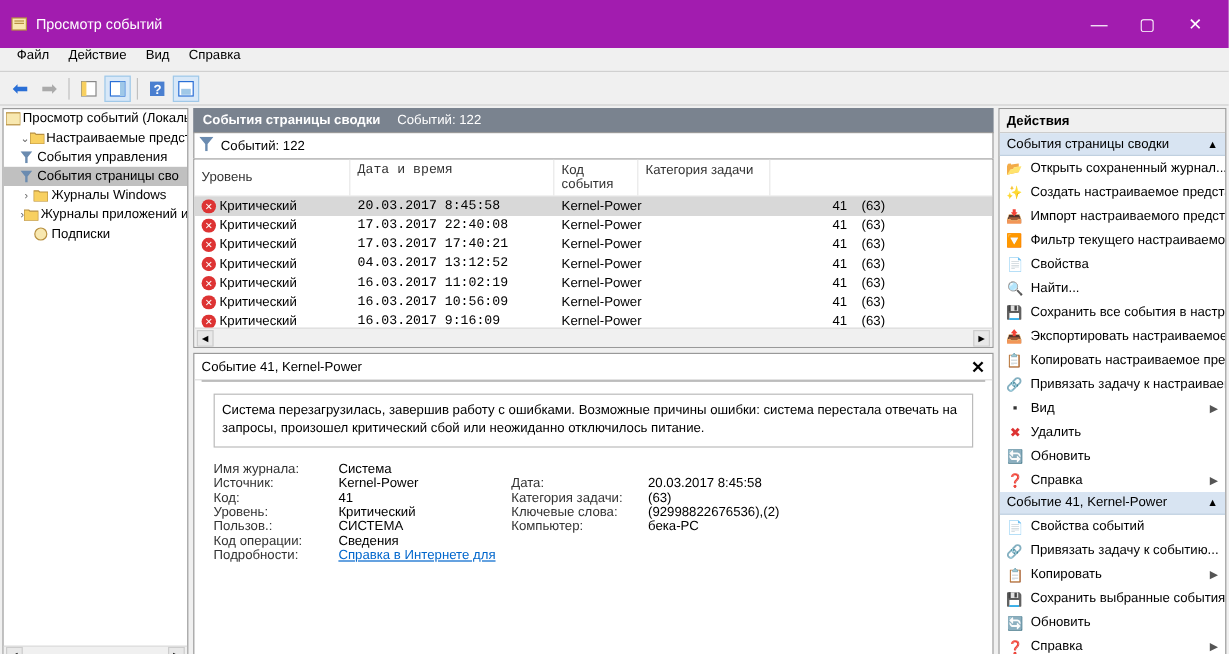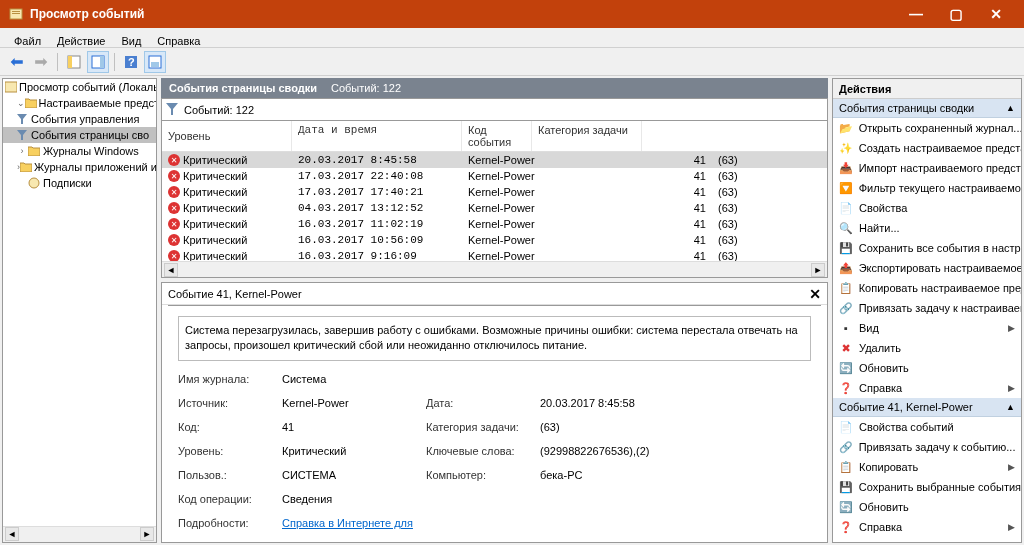--- a/index.html
+++ b/index.html
@@ -1,21 +1,21 @@
 <!DOCTYPE html>
 <html><head>
 <meta charset="utf-8">
 <style>
 * { box-sizing: border-box; margin: 0; padding: 0; font-family: "Segoe UI", Tahoma, sans-serif; font-size: 11px; }
 html, body { width: 1024px; height: 545px; overflow: hidden; background: #f0f0f0; }
-.titlebar { height: 28px; background: #c2410c; color: #fff; display: flex; align-items: center; padding: 0 8px; font-weight: bold; }
+.titlebar { height: 40px; background: #a21caf; color: #fff; display: flex; align-items: center; padding: 0 8px; }
 .titlebar .title-icon { width: 16px; height: 16px; margin-right: 6px; display: inline-flex; align-items: center; justify-content: center; }
 .titlebar .title-text { flex: 1; font-size: 12px; }
 .titlebar .win-btn { width: 40px; height: 28px; display: inline-flex; align-items: center; justify-content: center; color: #fff; font-size: 14px; }
-.menubar { height: 20px; background: #f0f0f0; display: flex; align-items: flex-end; padding: 0 6px; border-bottom: 1px solid #d0d0d0; }
+.menubar { height: 20px; background: #f0f0f0; display: flex; align-items: flex-start; padding: 0 6px; border-bottom: 1px solid #d0d0d0; }
 .menubar .menu-item { padding: 0 8px; cursor: default; }
 .toolbar { height: 28px; background: #f0f0f0; display: flex; align-items: center; padding: 0 6px; border-bottom: 1px solid #d0d0d0; gap: 2px; }
 .toolbar .tb-btn { width: 22px; height: 22px; display: inline-flex; align-items: center; justify-content: center; border: 1px solid transparent; }
 .toolbar .tb-btn.boxed { border: 1px solid #a0c8e8; background: #d8e8f8; }
 .toolbar .sep { width: 1px; height: 18px; background: #c0c0c0; margin: 0 3px; }
 .main { display: flex; height: 469px; }
 .tree-pane { width: 155px; background: #fff; border: 1px solid #999; margin: 2px; overflow: hidden; }
 .tree-pane .tree-row { display: flex; align-items: center; padding: 1px 2px; white-space: nowrap; }
 .tree-pane .expander { width: 10px; text-align: center; color: #666; font-size: 9px; }
 .tree-pane .ticon { width: 14px; height: 14px; margin-right: 2px; display: inline-flex; align-items: center; justify-content: center; }
@@ -42,21 +42,21 @@
 .hscroll { height: 16px; background: #f0f0f0; border-top: 1px solid #ddd; display:flex; align-items:center; justify-content:space-between; padding:0 2px;}
 .hscroll .arrow{width:14px;height:14px;display:inline-flex;align-items:center;justify-content:center;background:#e8e8e8;border:1px solid #ccc;font-size:9px;}
 .detail-pane { flex: 1; background: #fff; border: 1px solid #999; margin-top: 4px; display: flex; flex-direction: column; overflow: hidden; }
 .detail-header { height: 22px; display: flex; align-items: center; justify-content: space-between; padding: 0 6px; border-bottom: 1px solid #ddd; }
 .detail-header .close-x { font-size: 14px; font-weight: bold; cursor: default; }
 .tabs { display: flex; padding: 4px 6px 0 6px; gap: 0; }
 .tab { padding: 3px 10px; border: 1px solid #999; background: #fff; border-bottom: none; position: relative; top: 1px; }
 .tab.inactive { background: #f4f4f4; border-color: #ccc; top: 2px; }
 .detail-body { flex: 1; border-top: 1px solid #999; margin: 0 6px 6px 6px; padding: 10px; overflow: auto; }
 .desc-box { border: 1px solid #bbb; padding: 6px; margin-bottom: 12px; line-height: 1.4; }
-.info-grid { display: grid; grid-template-columns: 90px 130px 100px 1fr; gap: 12px 14px; }
+.info-grid { display: grid; grid-template-columns: 90px 130px 100px 1fr; gap: 0 14px; }
 .info-grid .label { color: #333; }
 .link { color: #0066cc; text-decoration: underline; }
 .actions-pane { width: 190px; margin: 2px; background: #fff; border: 1px solid #999; display: flex; flex-direction: column; overflow: hidden; }
 .actions-header { height: 20px; background: #f0f0f0; border-bottom: 1px solid #ccc; display: flex; align-items: center; padding: 0 6px; font-weight: 600; }
 .actions-section-h { background: #d8e4f2; padding: 3px 6px; display: flex; align-items: center; justify-content: space-between; border-bottom: 1px solid #c0d0e0; }
 .actions-section-h .caret { font-size: 9px; }
 .action-item { display: flex; align-items: center; padding: 3px 6px; gap: 6px; white-space: nowrap; overflow: hidden; }
 .action-item .aicon { width: 14px; height: 14px; display: inline-flex; align-items: center; justify-content: center; font-size: 11px; }
 .action-item .sub { margin-left: auto; font-size: 9px; color: #555; }
 .tree-scroll{height:16px;background:#f0f0f0;border-top:1px solid #ddd;display:flex;justify-content:space-between;padding:0 2px;}

